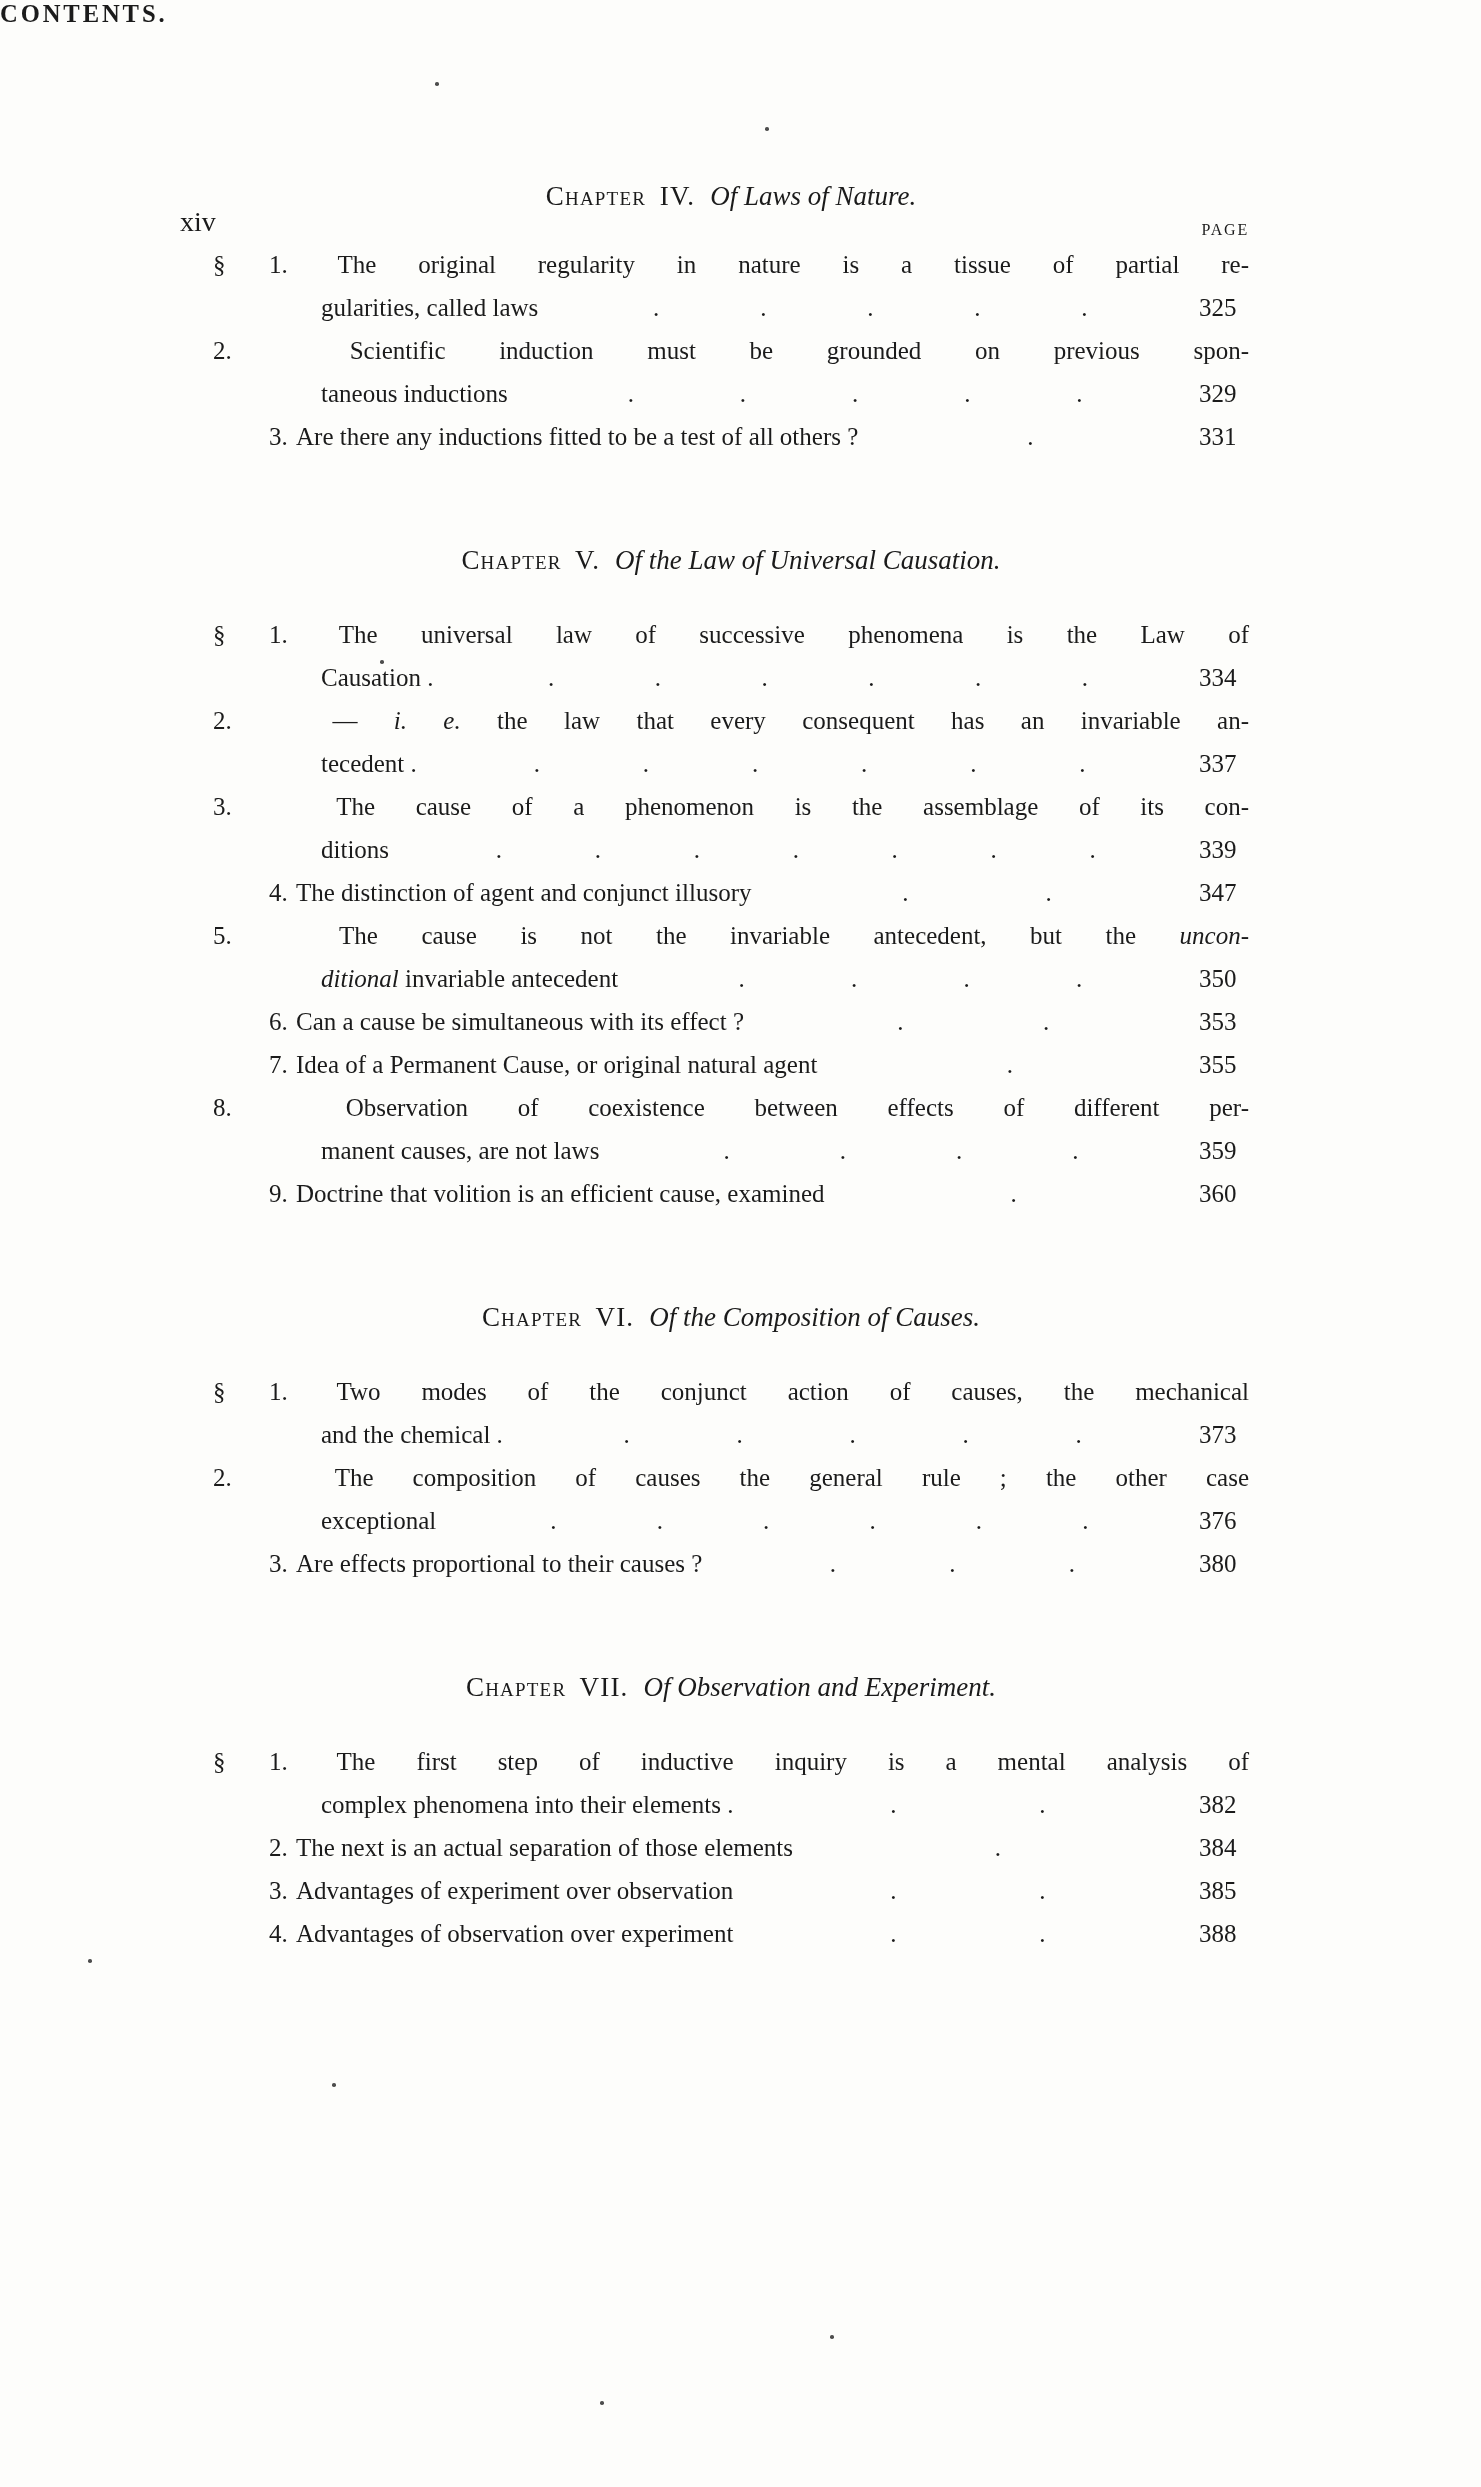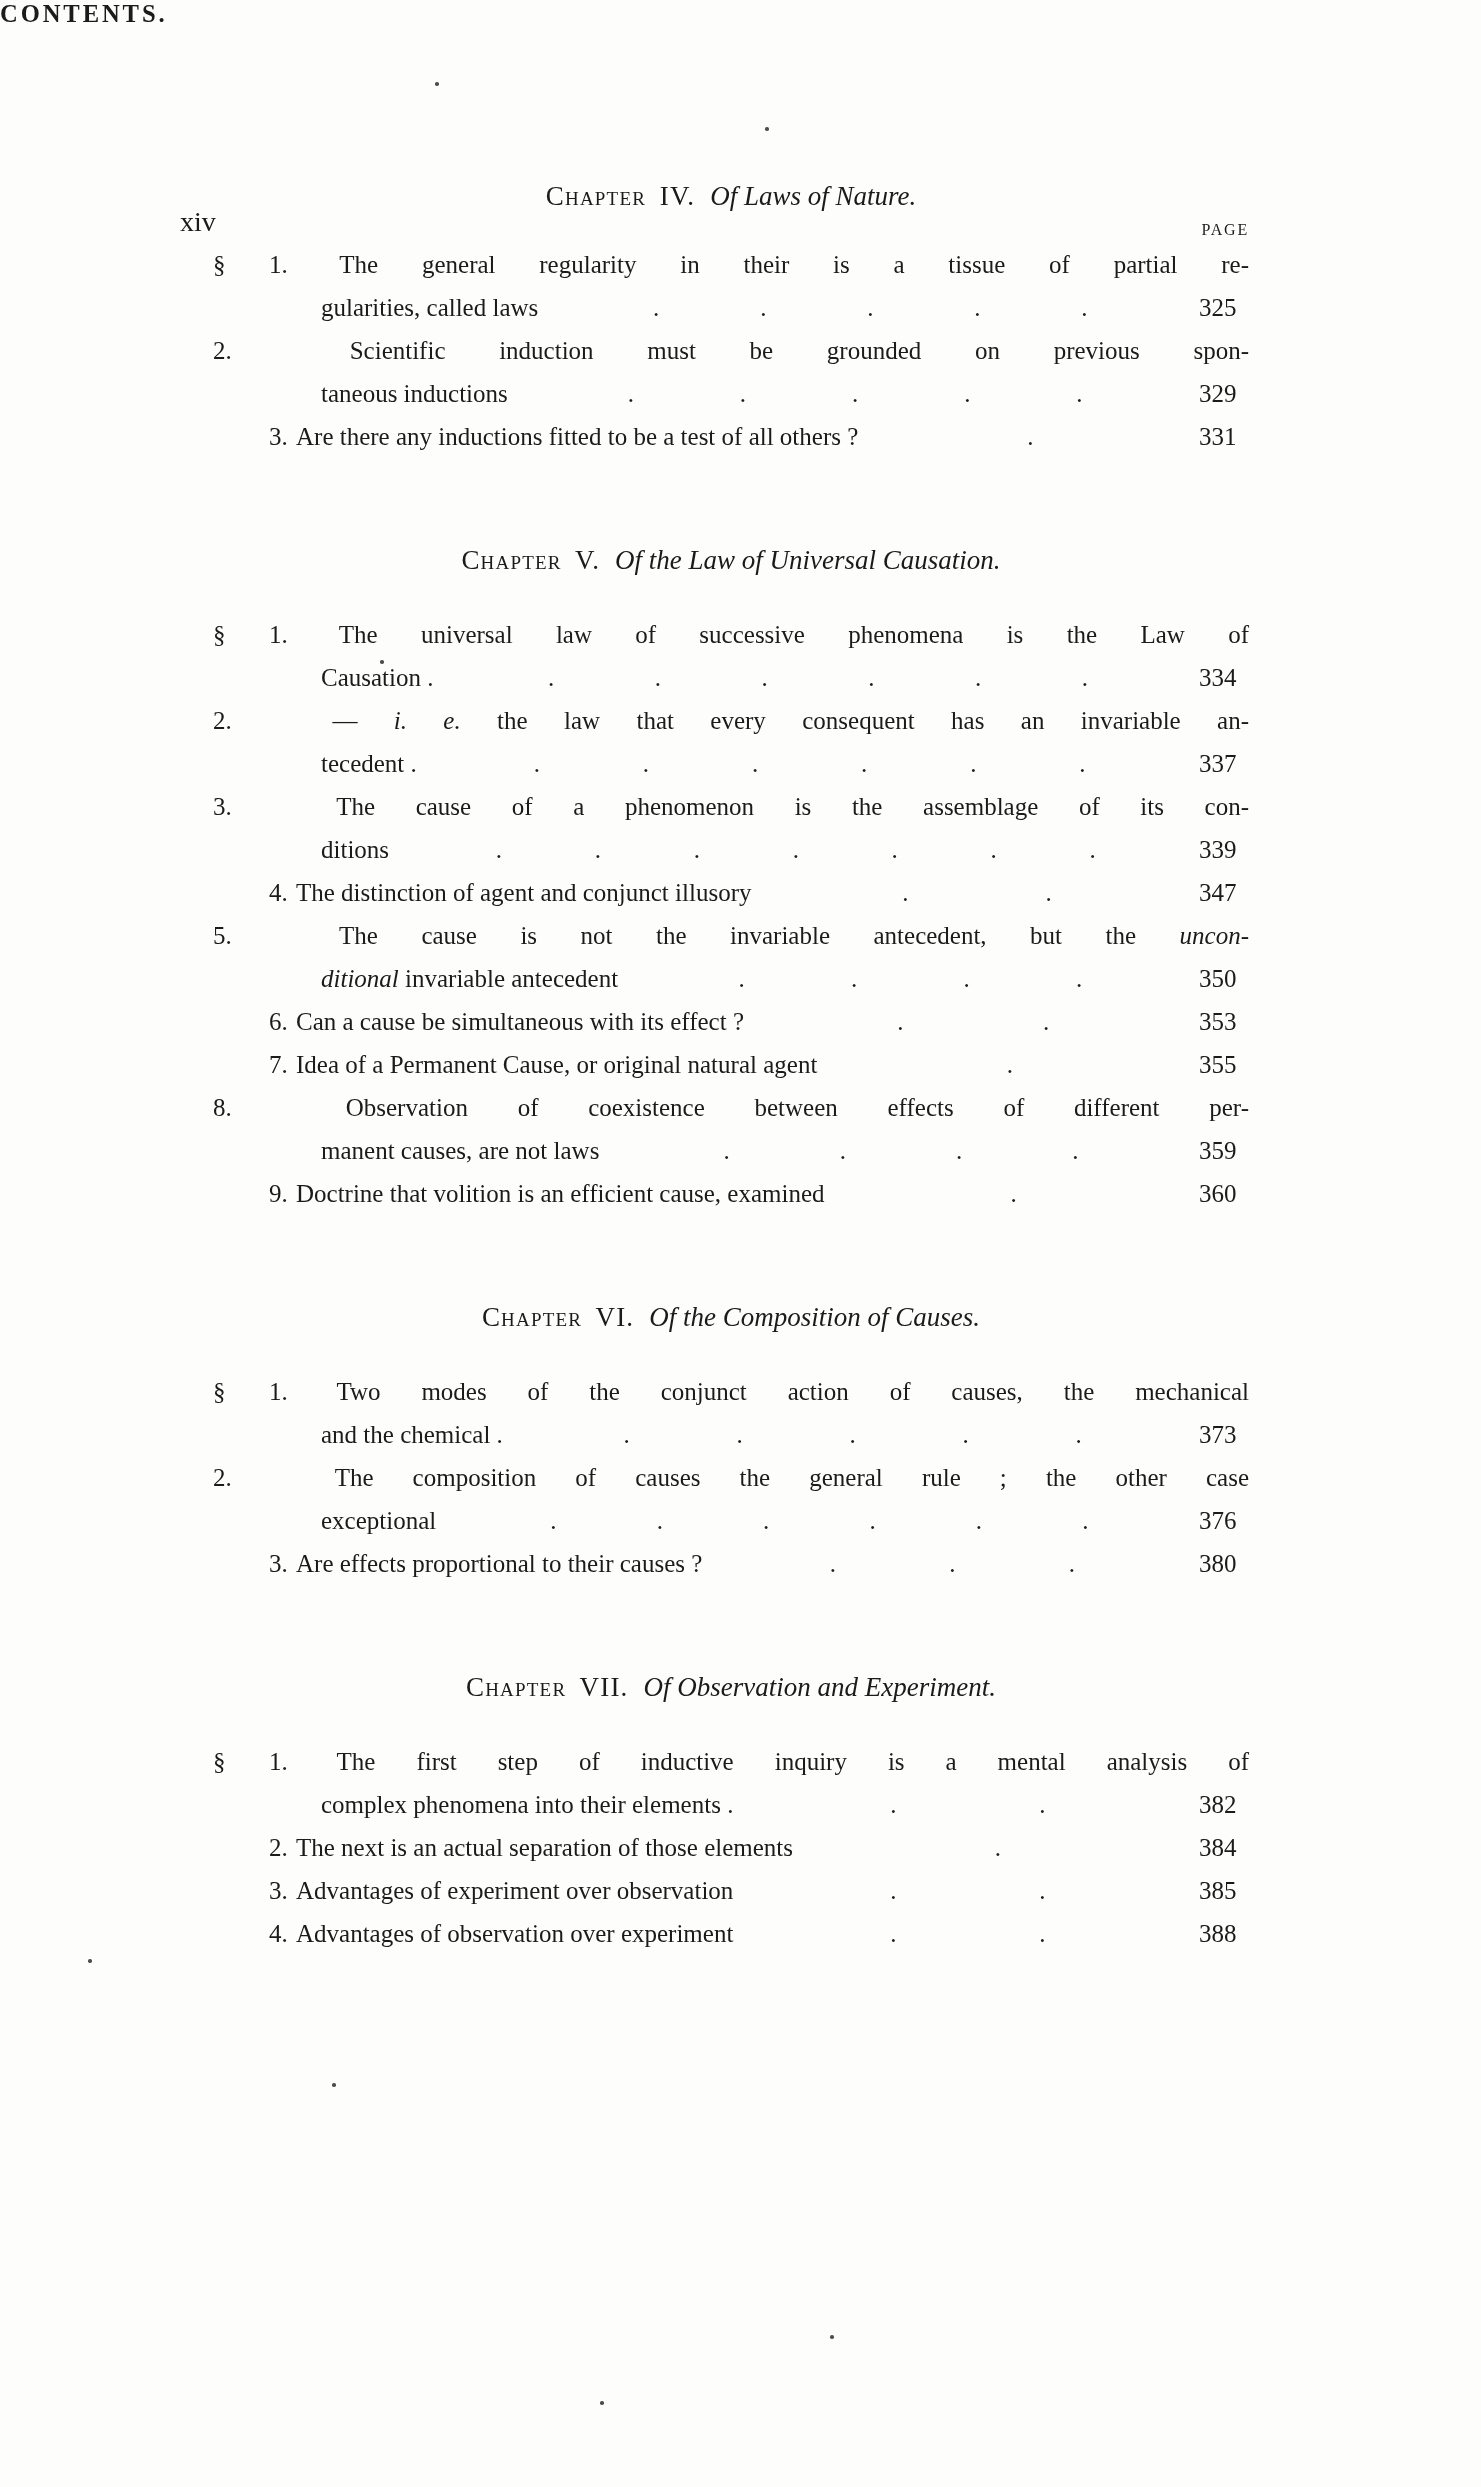--- a/index.html
+++ b/index.html
@@ -67,21 +67,21 @@
     <span class="folio">xiv</span>
     <span class="running-title">CONTENTS.</span>
   </div>
 
   <div id="chapters">
       <section class="chapter has-page-label">
         <div class="chap-head"><span class="chap-label">Chapter IV.</span><span class="chap-title">Of Laws of Nature.</span></div>
         <div class="page-label">PAGE</div>
         <div class="entries">
           <div class="entry">
-            <div class="line justified"><span class="num">§ 1.</span> <span class="runs"><span>The general regularity in their is a tissue of partial re-</span></span></div>
+            <div class="line justified"><span class="num">§ 1.</span> <span class="runs"><span>The original regularity in nature is a tissue of partial re-</span></span></div>
             <div class="line flexline">
               <span class="cont-indent"></span>
               <span class="runs"><span>gularities, called laws</span></span>
               <span class="leader">
                 <span class="dot">.</span>
                 <span class="dot">.</span>
                 <span class="dot">.</span>
                 <span class="dot">.</span>
                 <span class="dot">.</span>
               </span>

